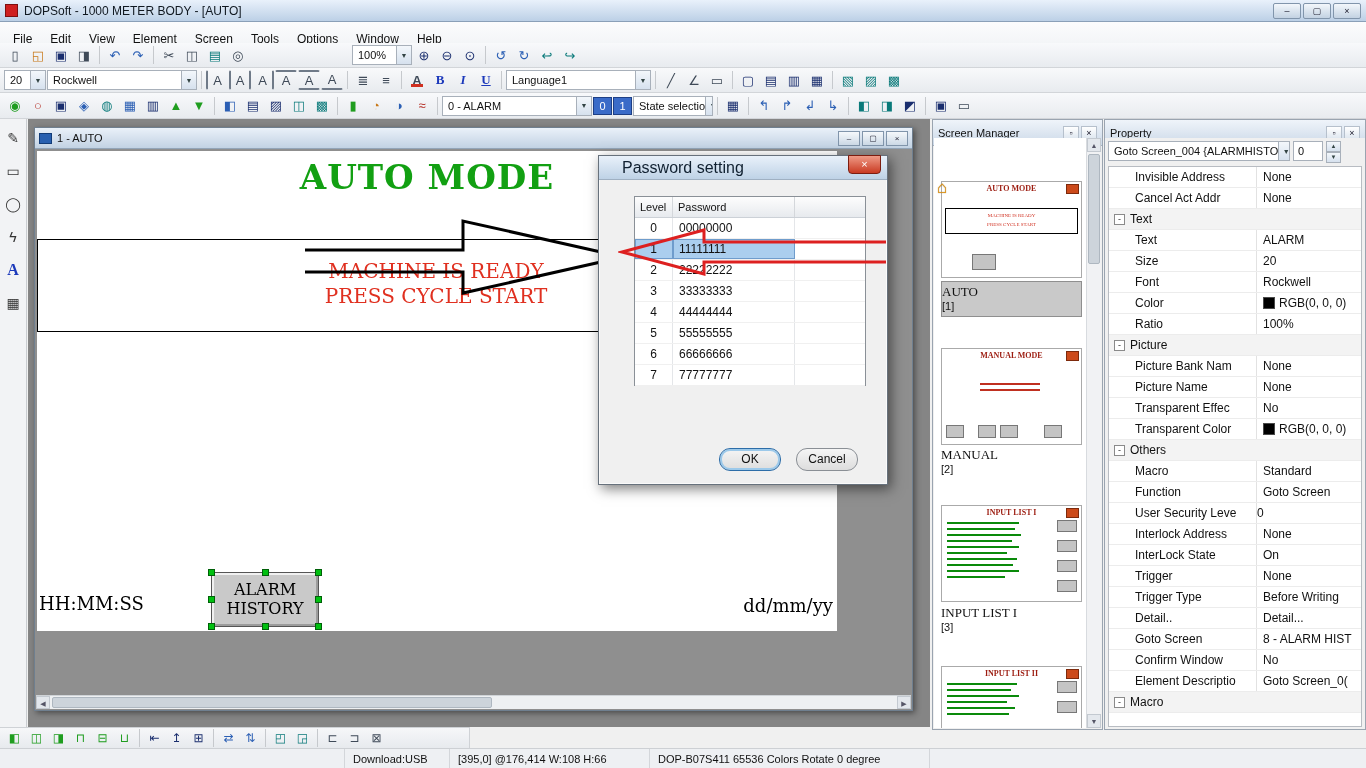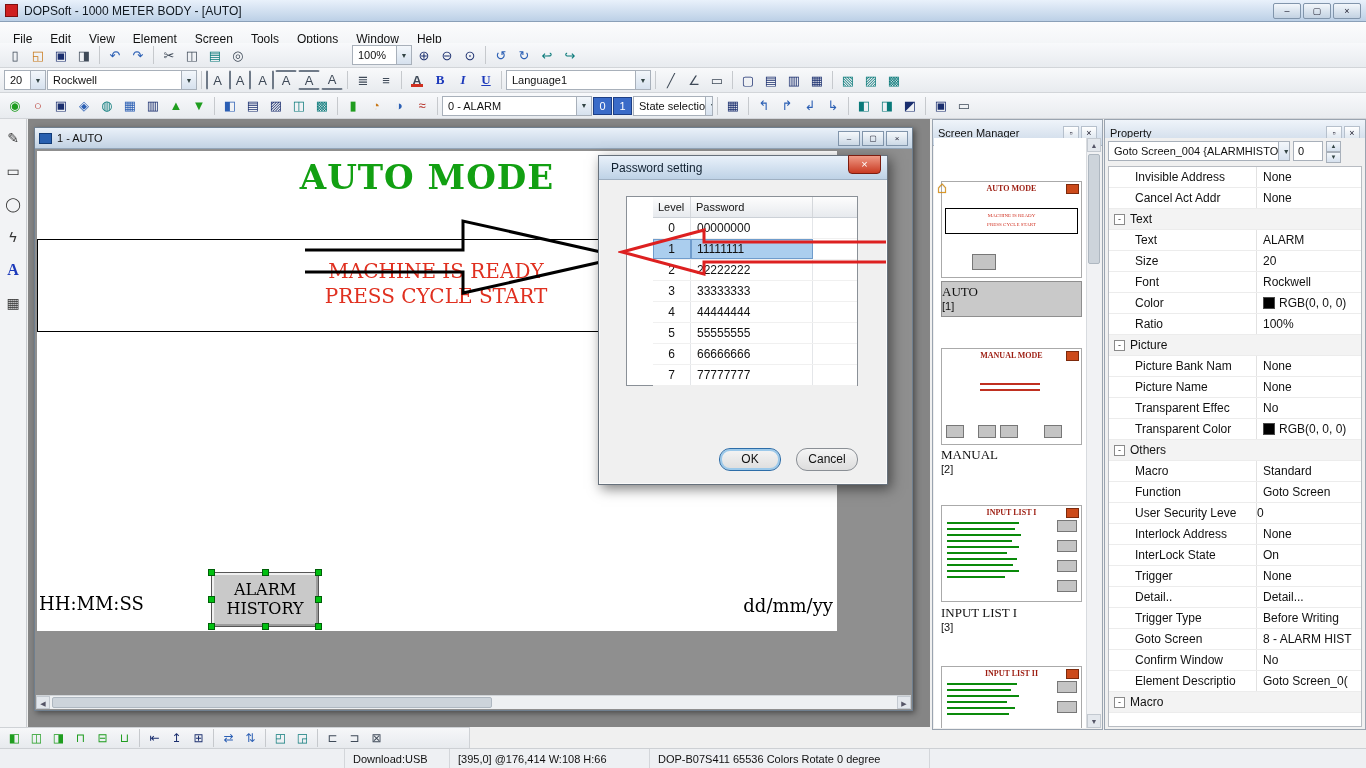--- a/index.html
+++ b/index.html
@@ -80,25 +80,25 @@
     font-family:"DejaVu Serif",serif; font-size:18px; color:#000; }
   .alarm-btn { position:absolute; left:175px; top:422px; width:106px; height:53px; background:#c9c9c9;
     border:2px outset #f0f0f0; outline:1px solid #555; display:flex; flex-direction:column;
     align-items:center; justify-content:center; font-family:"DejaVu Serif",serif; font-size:16px; color:#000; line-height:1.15; }
   .handle { position:absolute; width:7px; height:7px; background:#00c010; border:1px solid #006008; z-index:5; }
 
   
   .dialog { position:absolute; left:598px; top:155px; width:290px; height:330px; background:#f0f0f0;
     border:1px solid #67717c; box-shadow:3px 4px 12px rgba(0,0,0,.5), inset 0 0 0 1px rgba(255,255,255,.65); z-index:40; }
   .dlg-title { height:24px; background:linear-gradient(#e9f1fa,#bed2e6); border-bottom:1px solid #9fb0c2;
-    display:flex; align-items:center; padding-left:12px; font-size:12px; color:#102030; }
+    display:flex; align-items:center; padding-left:23px; font-size:16px; color:#102030; }
   .dlg-close { position:absolute; top:-1px; right:6px; width:33px; height:19px;
     background:linear-gradient(#ef9a86,#c93a22); border:1px solid #7c1d10; border-radius:0 0 4px 4px;
     color:#fff; font-size:11px; text-align:center; line-height:17px; }
-  .pw-list { position:absolute; left:27px; top:40px; width:232px; height:190px; background:#fff; border:1px solid #8a9097;padding-left:26px; }
+  .pw-list { position:absolute; left:35px; top:40px; width:232px; height:190px; background:#fff; border:1px solid #8a9097; }
   .pw-header { display:flex; height:21px; background:linear-gradient(#fdfdfd,#e7eaee); border-bottom:1px solid #ccd1d7; font-size:11px; }
   .pw-header .hc { display:flex; align-items:center; padding-left:5px; border-right:1px solid #d4d7db; }
   .hc1 { width:38px; } .hc2 { width:122px; }
   .pw-row { display:flex; height:21px; align-items:center; font-size:12px; border-bottom:1px solid #f0f0f0; }
   .pw-row .c1 { width:38px; text-align:center; border-right:1px solid #e4e6e9; align-self:stretch; line-height:20px; }
   .pw-row .c2 { width:122px; padding-left:6px; border-right:1px solid #e4e6e9; align-self:stretch; line-height:20px; }
   .pw-row.sel .c1, .pw-row.sel .c2 { background:#abceee; outline:1px solid #6f9ccc; outline-offset:-1px; }
   .dlg-btn { position:absolute; top:292px; width:62px; height:23px; background:linear-gradient(#f5f5f5,#dddddd);
     border:1px solid #8a8f95; border-radius:11px; font-size:12px; text-align:center; line-height:21px; }
   #btn-ok { left:120px; border:1px solid #2d6da8; box-shadow:inset 0 0 0 2px #9cc9ea; }
@@ -605,26 +605,26 @@
       </div>
     <div class="prow">
         <span class="plabel">InterLock State</span>
         <span class="pvalue">On</span>
       </div>
     <div class="prow">
         <span class="plabel">Trigger</span>
         <span class="pvalue">None</span>
       </div>
     <div class="prow">
+        <span class="plabel">Trigger Type</span>
+        <span class="pvalue">Before Writing</span>
+      </div>
+    <div class="prow">
         <span class="plabel">Detail..</span>
         <span class="pvalue">Detail...</span>
-      </div>
-    <div class="prow">
-        <span class="plabel">Trigger Type</span>
-        <span class="pvalue">Before Writing</span>
       </div>
     <div class="prow">
         <span class="plabel">Goto Screen</span>
         <span class="pvalue">8 - ALARM HIST</span>
       </div>
     <div class="prow">
         <span class="plabel">Confirm Window</span>
         <span class="pvalue">No</span>
       </div>
     <div class="prow">

